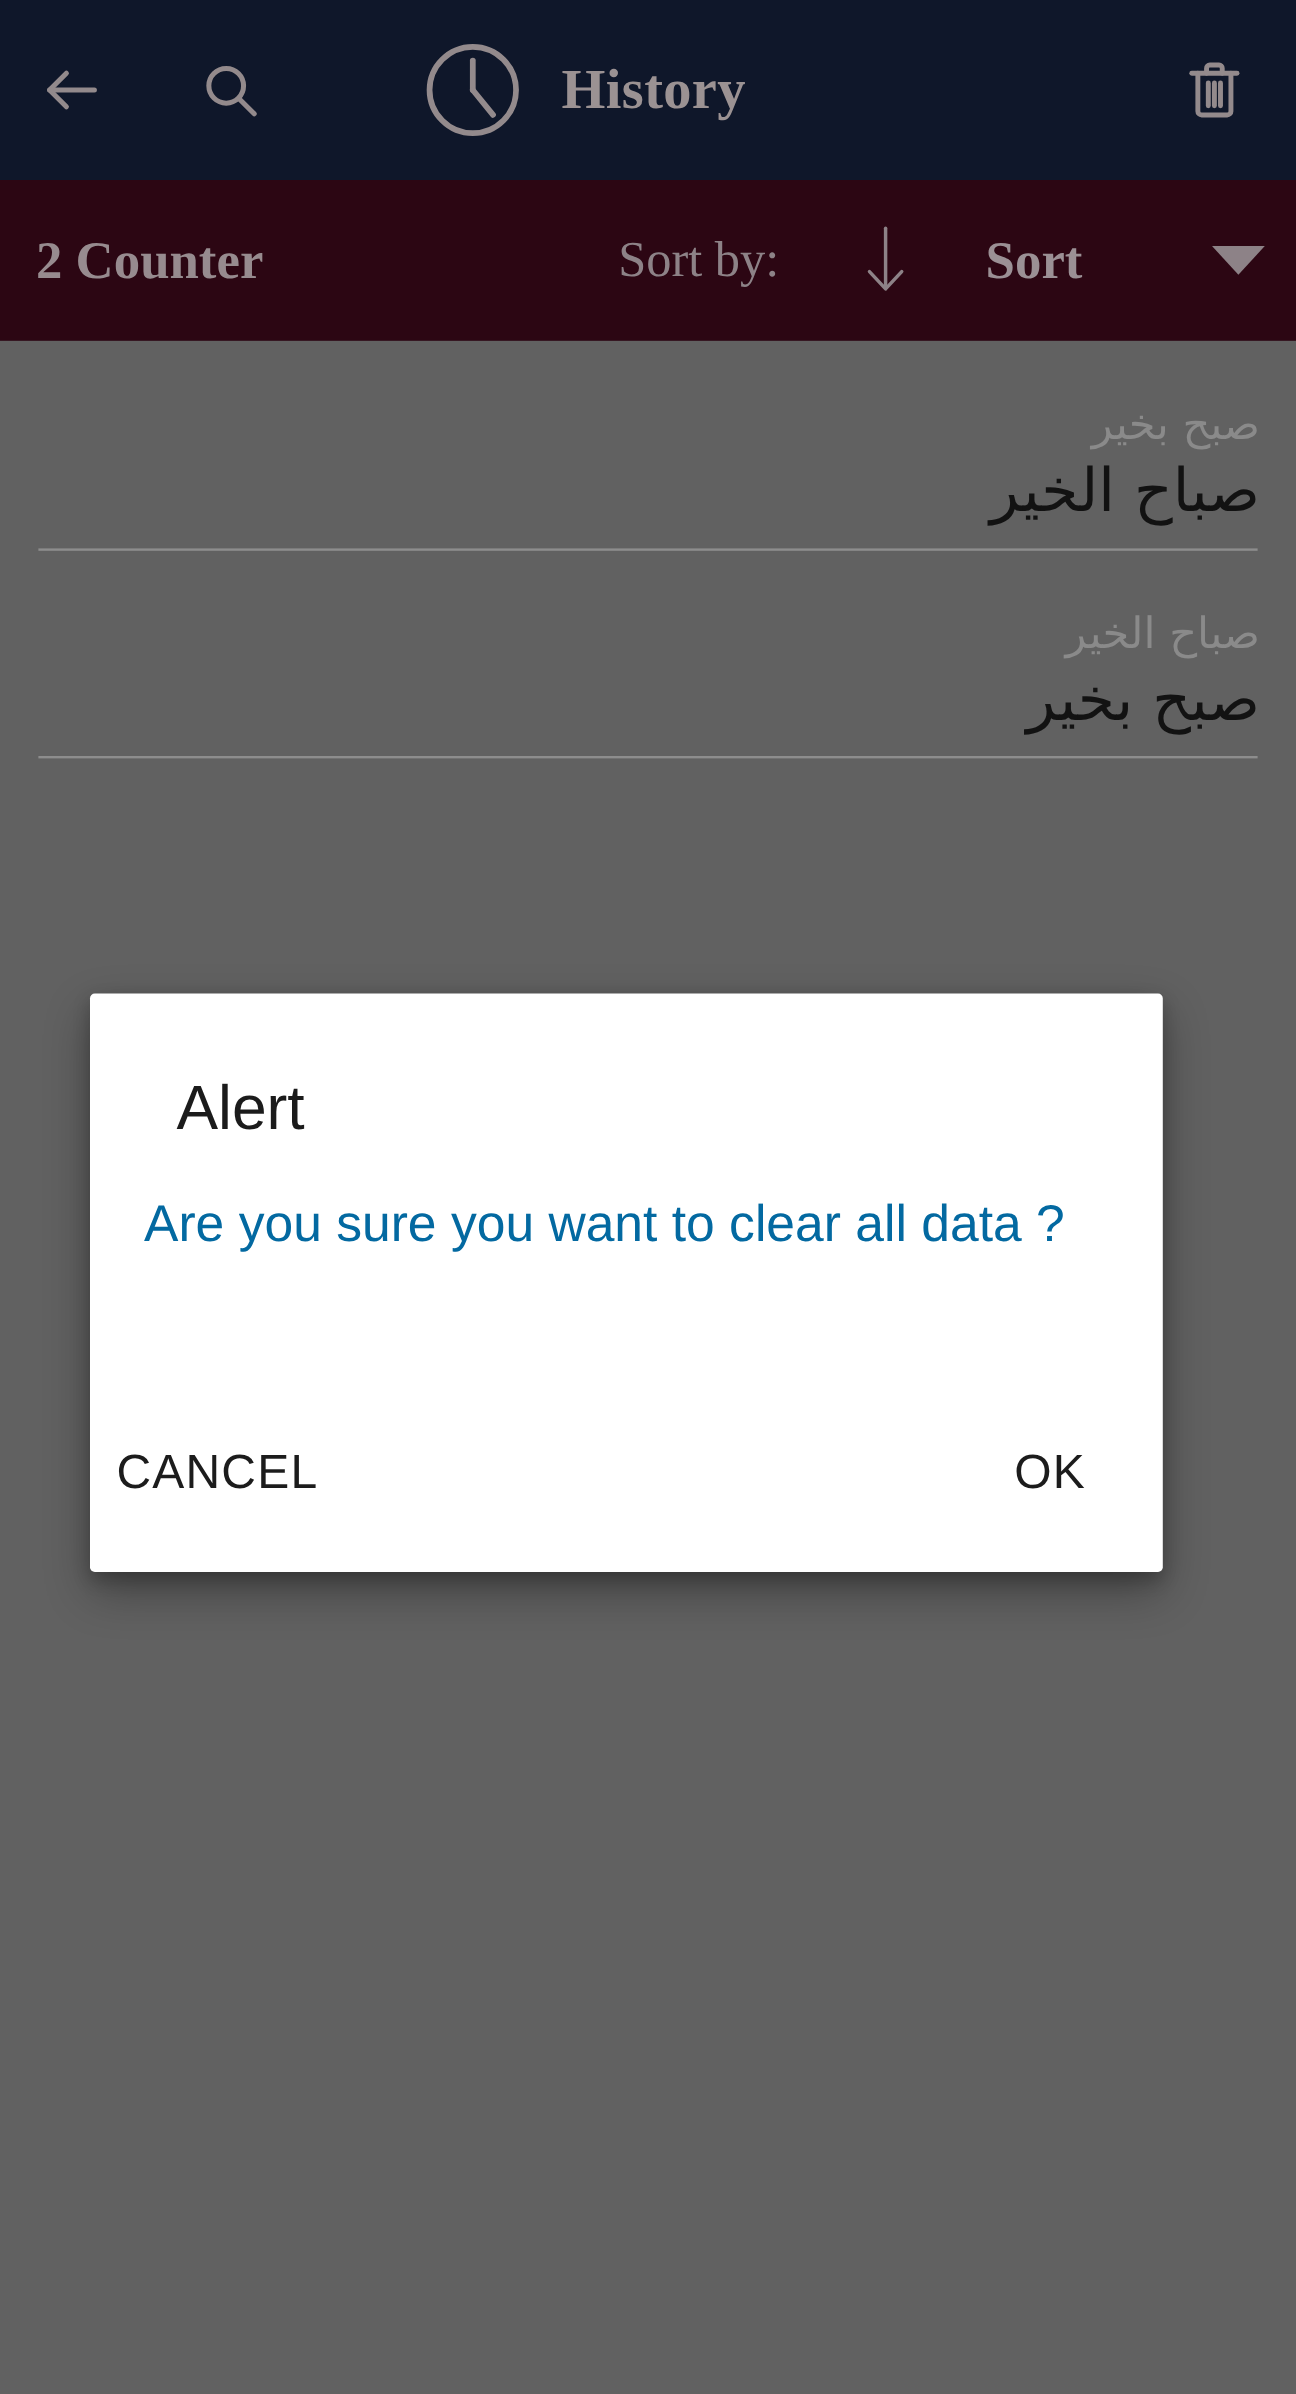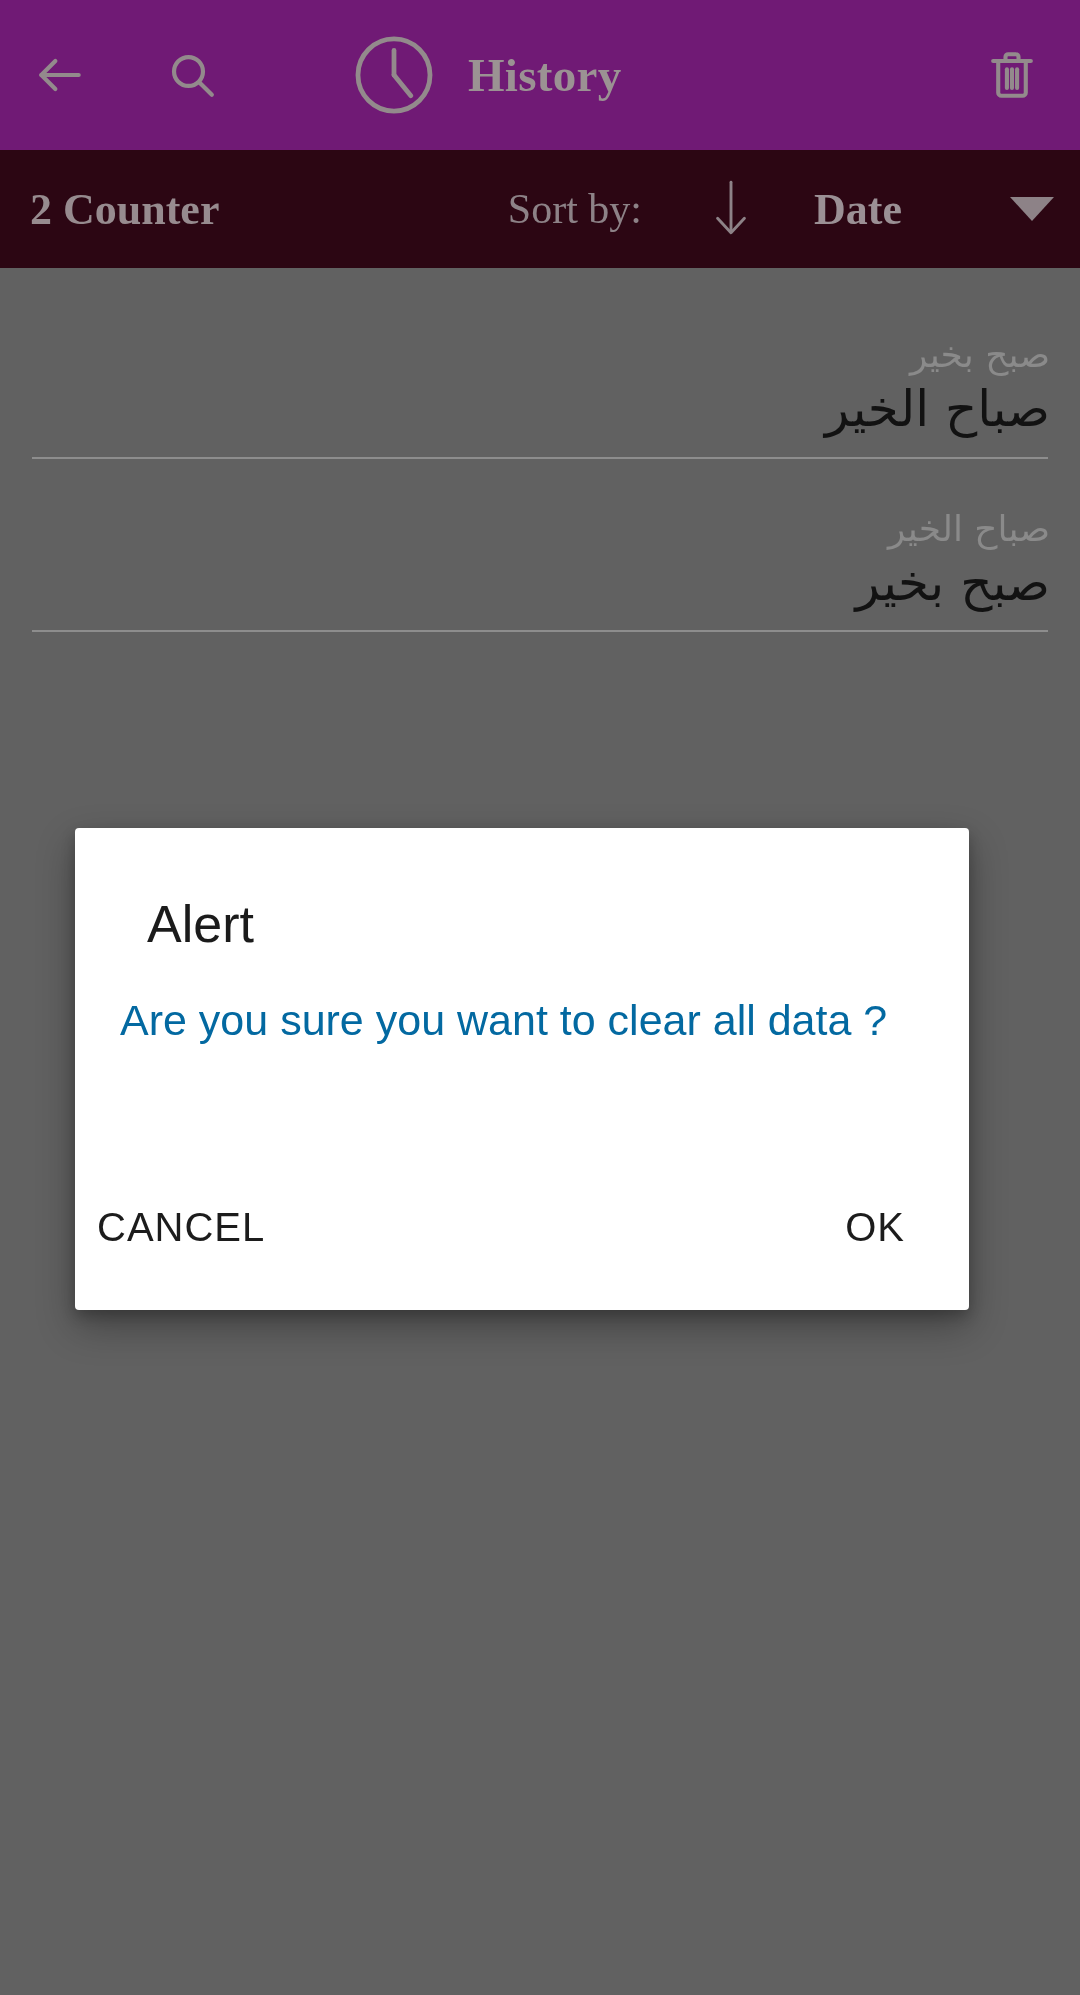--- a/index.html
+++ b/index.html
@@ -15,21 +15,21 @@
     background:#616161;
     position:relative;
     overflow:hidden;
   }
 
   
   .appbar {
     position:absolute;
     top:0; left:0;
     width:1080px; height:150px;
-    background:#701a75;
+    background:#0f172a;
     display:flex;
     align-items:center;
   }
   .appbar-icon {
     width:92px; height:92px;
     display:flex;
     align-items:center;
     justify-content:center;
     flex:0 0 auto;
   }
@@ -44,21 +44,21 @@
     font-size:47px;
     color:#9b9293;
     margin-left:28px;
     letter-spacing:0.3px;
   }
 
   
   .subbar {
     position:absolute;
     top:150px; left:0;
-    width:1080px; height:118px;
+    width:1080px; height:134px;
     background:#2c0613;
     display:flex;
     align-items:center;
     justify-content:flex-end;
   }
   .counter-label {
     font-family:"Liberation Serif", serif;
     font-weight:bold;
     font-size:44px;
     color:#978b8f;
@@ -244,21 +244,21 @@
 
     <span class="sort-by-label">Sort by:</span>
 
     <span class="sort-dir-icon">
       <svg width="50" height="62" viewBox="0 0 24 30" fill="none" stroke="#8d8287" stroke-width="1.4" stroke-linecap="round" stroke-linejoin="round">
         <line x1="12" y1="2" x2="12" y2="26"></line>
         <polyline points="5.5,19.5 12,26.5 18.5,19.5"></polyline>
       </svg>
     </span>
 
-    <span class="sort-field">Date</span>
+    <span class="sort-field">Sort</span>
 
     <span class="sort-caret"></span>
 
   </div>
 </div>
 
 <div class="list">
 
   <div class="list-item">
     <div class="li-source">صبح بخير</div>

